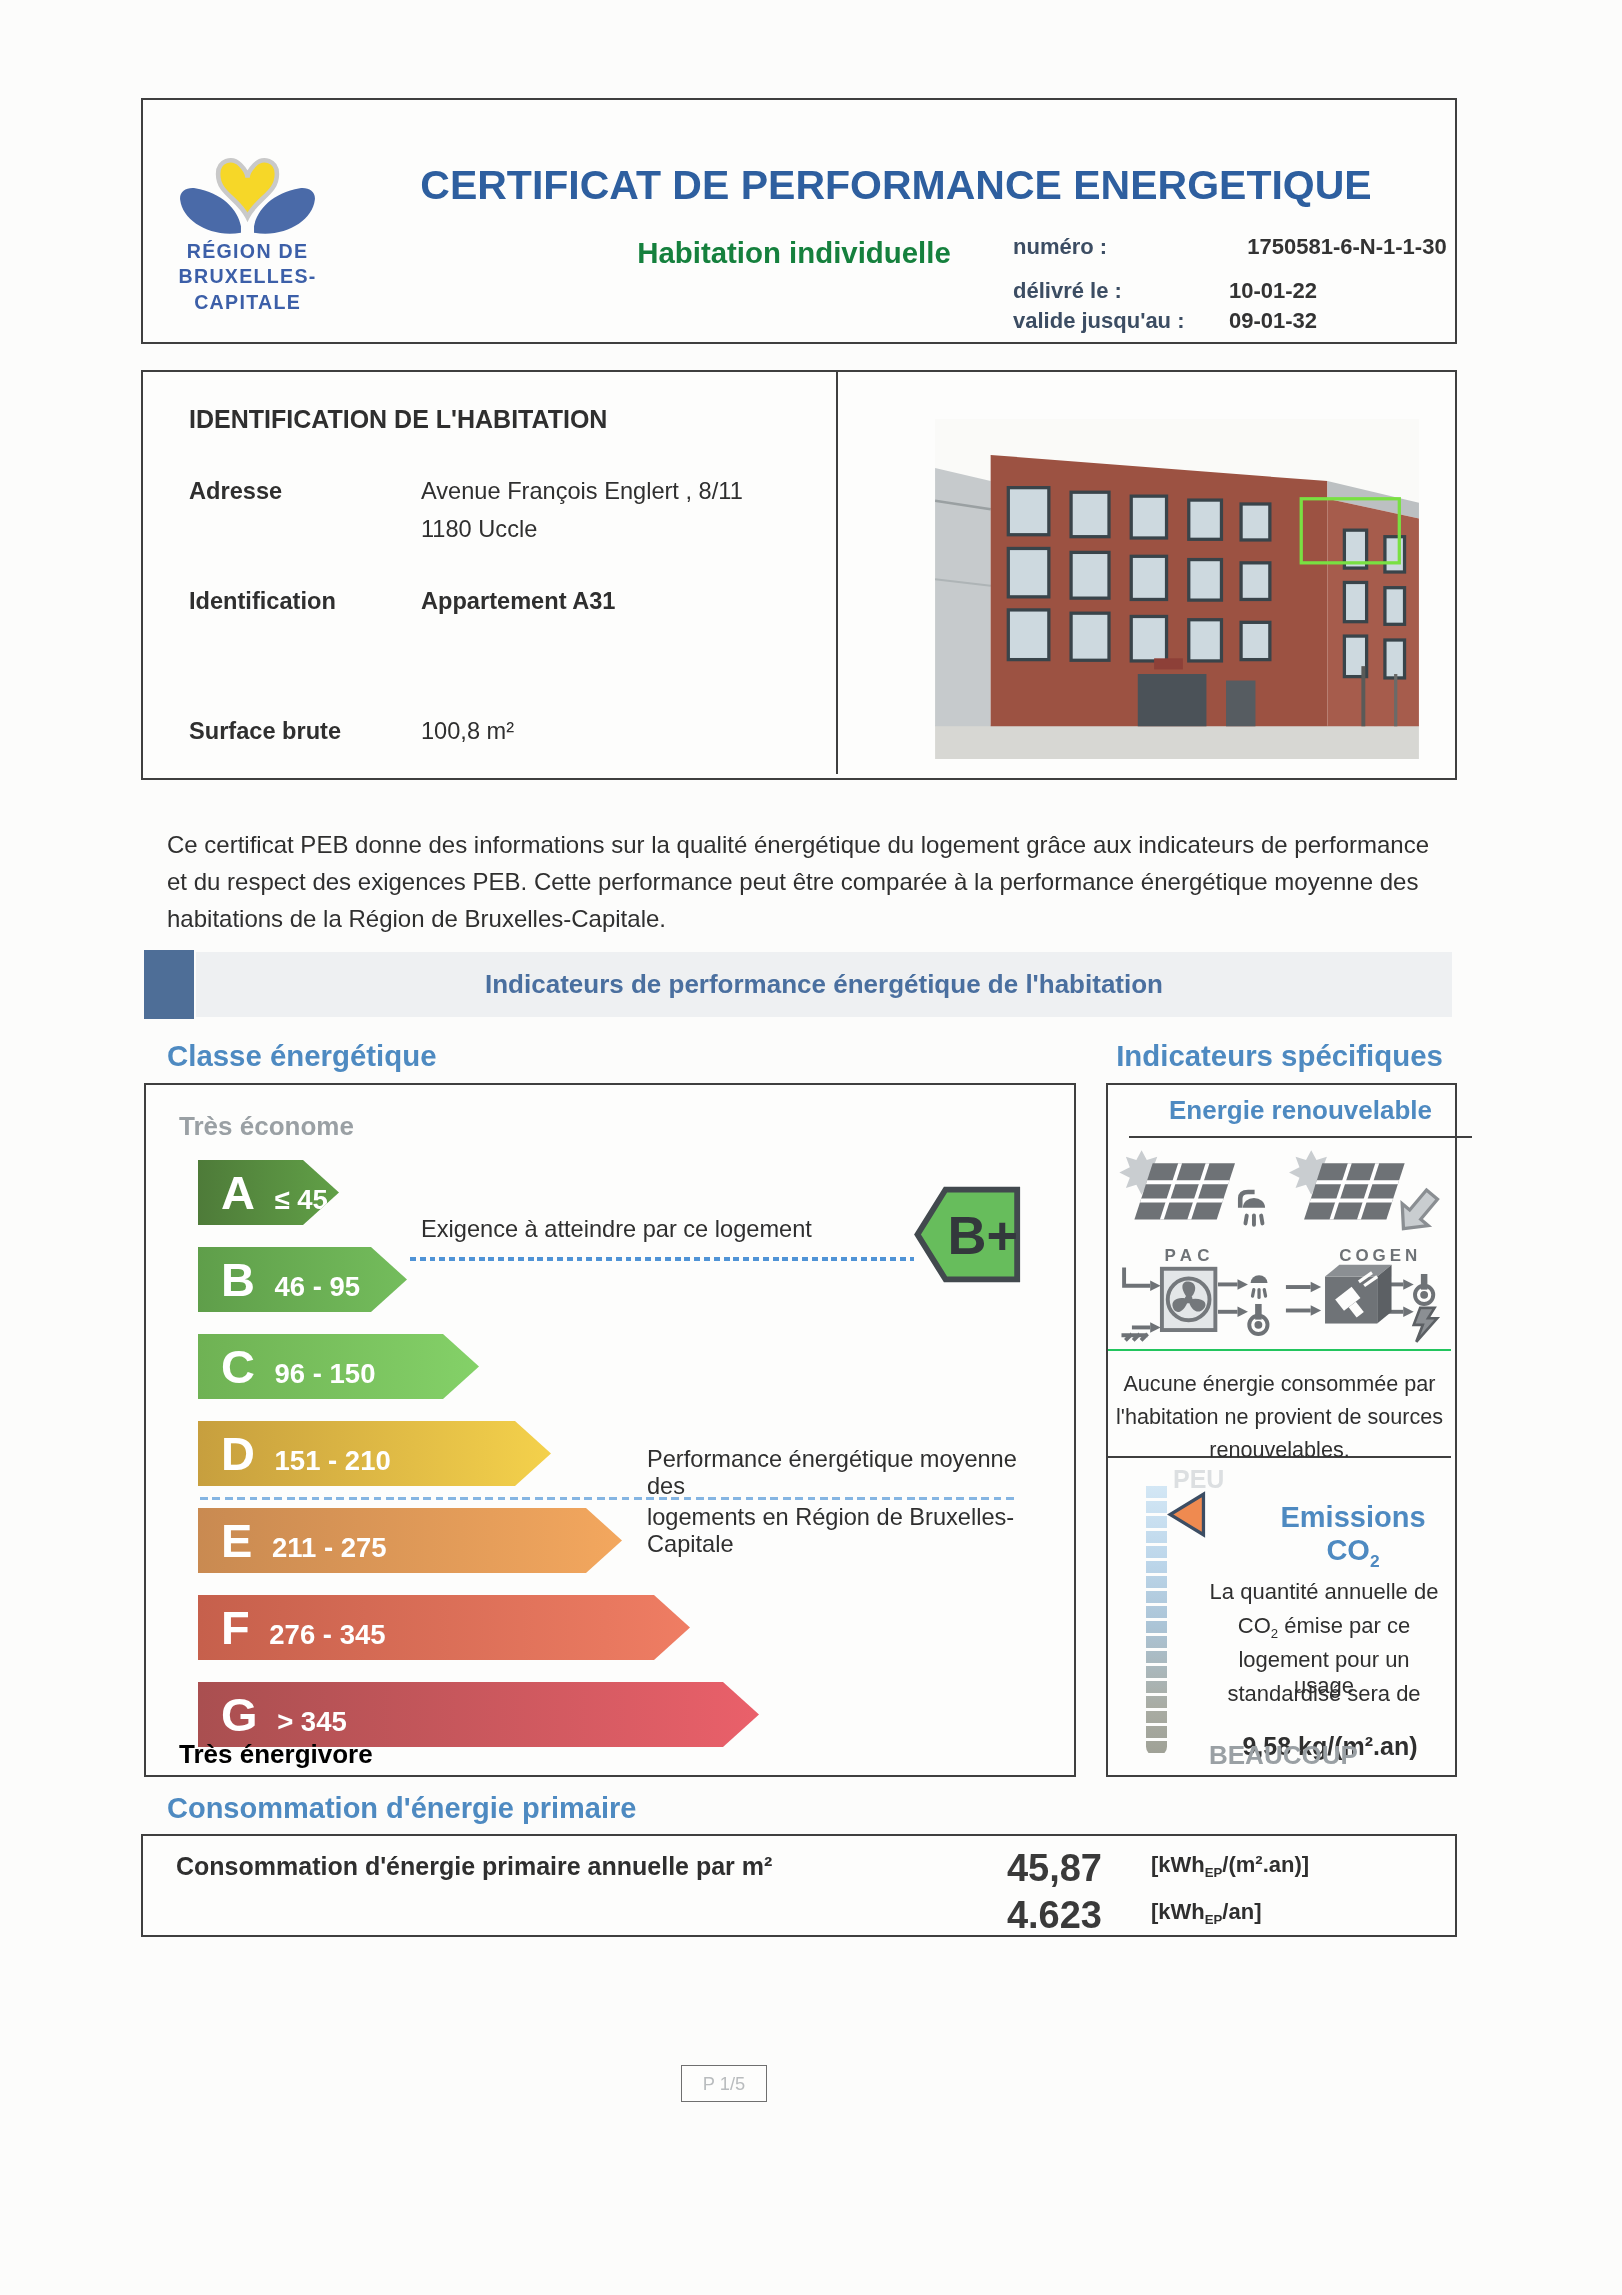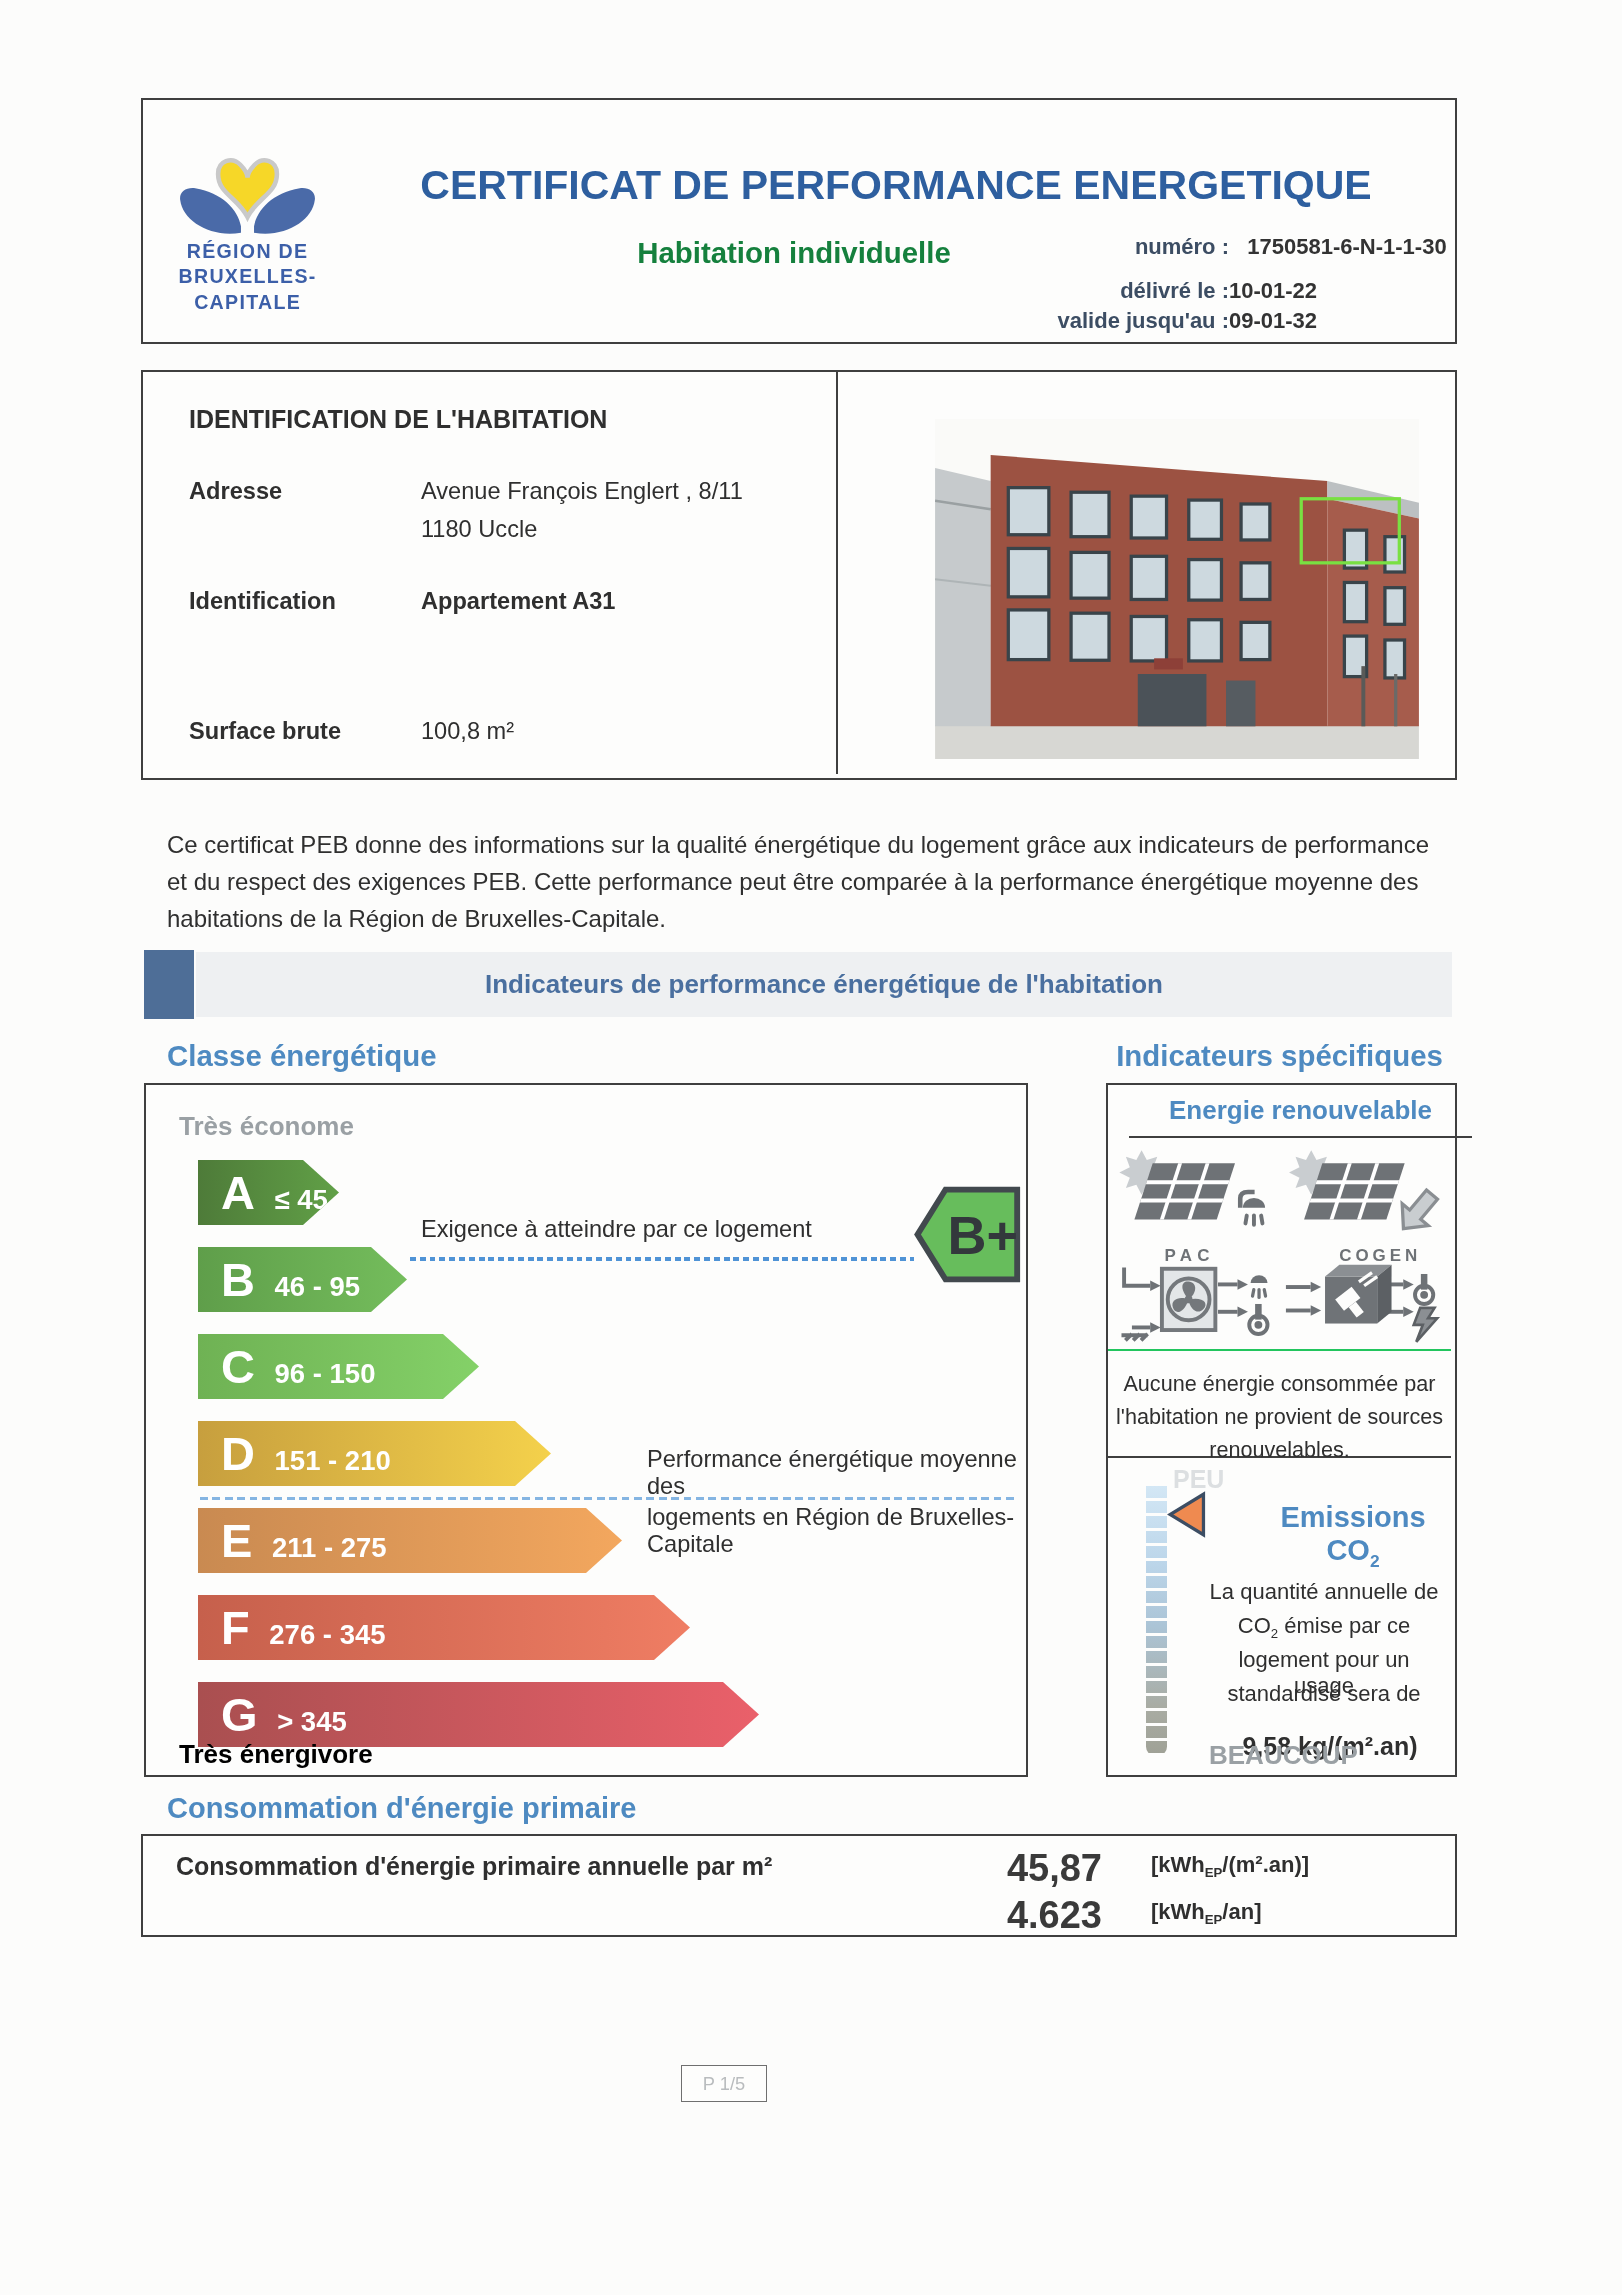--- a/index.html
+++ b/index.html
@@ -14,21 +14,21 @@
   
   #header-box{left:141px;top:98px;width:1312px;height:242px;}
   #logo{left:19.6px;top:36px;width:170px;text-align:center;}
   #logo-text{margin-top:2.6px;font-size:19.6px;line-height:25.5px;font-weight:bold;
              color:#3c5fa8;letter-spacing:1.3px;}
   #main-title{left:200px;top:62px;width:1106px;text-align:center;
               font-size:41px;font-weight:bold;color:#2e5f9f;}
   #subtitle{left:448px;top:136px;width:406px;text-align:center;
             font-size:29.4px;font-weight:bold;color:#15803d;}
   .hfield{position:absolute;display:flex;font-size:22px;font-weight:bold;}
-  .hfield .lab{width:216px;text-align:right;color:#3c4d63;}
+  .hfield .lab{width:216px;color:#3c4d63;}
   .hfield .val{width:275px;color:#333;}
   #hf-0{left:870px;top:134px;}
   #hf-1{left:870px;top:178px;}
   #hf-2{left:870px;top:208px;}
   #hf-0 .val{text-align:left;padding-left:18.3px;}
   #hf-1 .val,#hf-2 .val{}
 
   
   #id-box{left:141px;top:370px;width:1312px;height:406px;}
   #id-divider{left:693px;top:0;width:2px;height:402px;background:#3f3f3f;}
@@ -43,21 +43,21 @@
   
   #section-square{left:144px;top:950px;width:50px;height:69px;background:#4e6e97;}
   #section-bar{left:196px;top:952px;width:1256px;height:65px;background:#eef0f2;}
   #section-title{width:100%;text-align:center;line-height:65px;
                  font-size:26px;font-weight:bold;color:#4a6f9f;}
 
   #class-heading{left:167px;top:1039px;font-size:29.4px;}
   #spec-heading{left:1106px;top:1039px;width:347px;text-align:center;font-size:29.4px;}
 
   
-  #chart-box{left:144px;top:1083px;width:880px;height:690px;}
+  #chart-box{left:144px;top:1083px;width:880px;height:690px;padding-left:48px;}
   #lbl-econome{left:33px;top:26px;font-size:26px;font-weight:bold;color:#9aa0a4;}
   #lbl-energivore{left:33px;top:654px;font-size:26px;font-weight:bold;color:#000000;}
   .ebar{position:absolute;left:52px;height:65px;display:flex;align-items:baseline;
         color:#fff;clip-path:polygon(0 0,calc(100% - 36px) 0,100% 50%,calc(100% - 36px) 100%,0 100%);}
   .ebar .letter{font-size:47px;font-weight:bold;line-height:65px;padding-left:23px;}
   .ebar .range{font-size:27.5px;font-weight:bold;margin-left:19.6px;}
   #bar-A{top:75px;width:141px;background:linear-gradient(90deg,#4e7b39,#61a047);}
   #bar-B{top:162px;width:209px;background:linear-gradient(90deg,#5f9e4a,#74bd5c);}
   #bar-C{top:249px;width:281px;background:linear-gradient(90deg,#6fb254,#84d168);}
   #bar-D{top:336px;width:353px;background:linear-gradient(90deg,#c79f3e,#f4d14b);}

